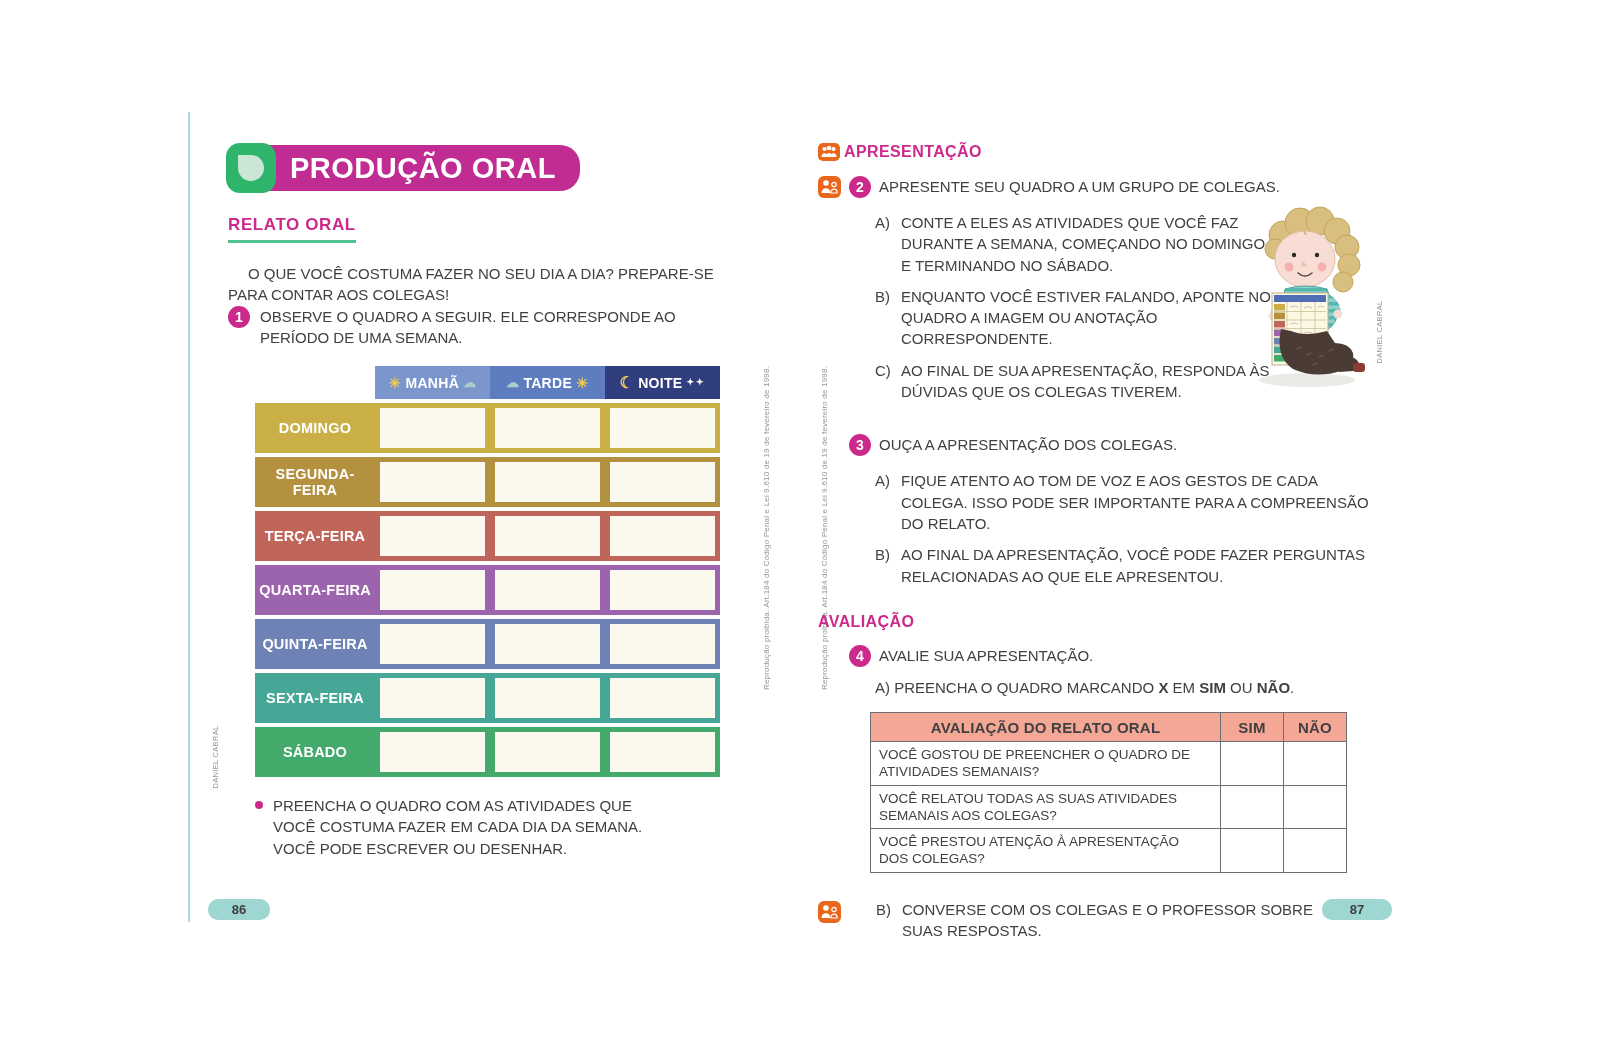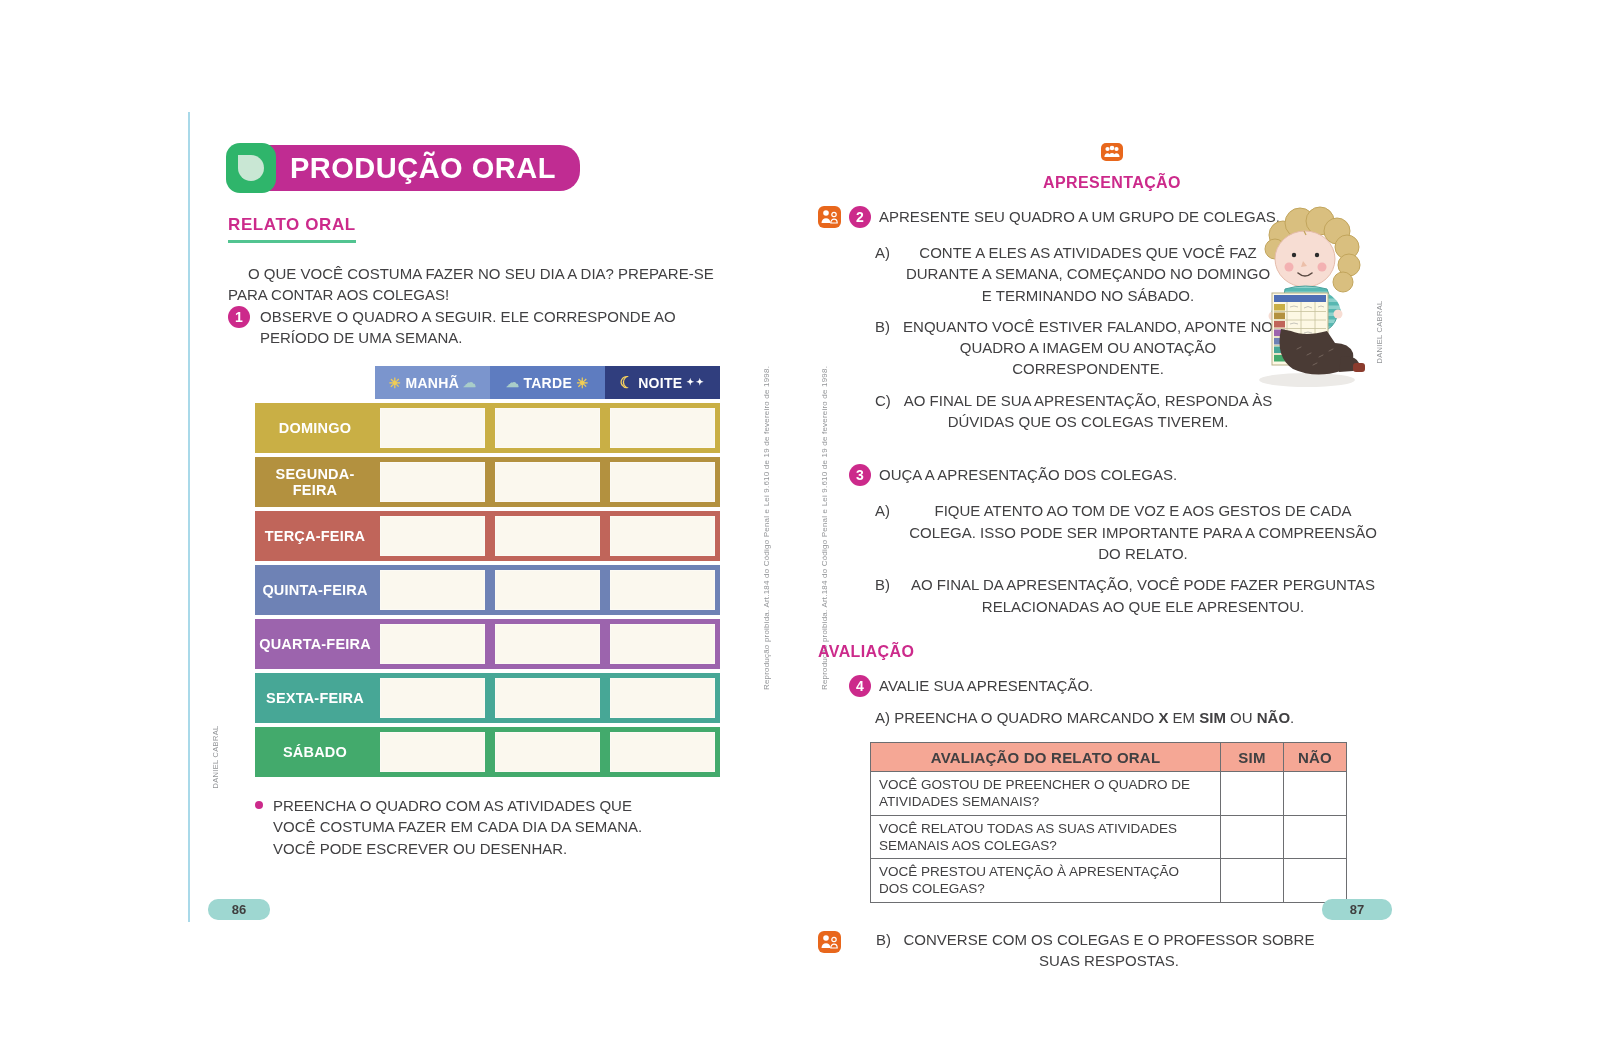--- a/index.html
+++ b/index.html
@@ -62,31 +62,31 @@
   .page-badge.right { left:1322px; top:899px; width:70px; }
 
   .vert-credit { position:absolute; font-size:7.5px; color:#939598; white-space:nowrap;
     transform:translate(-50%,-50%) rotate(-90deg); letter-spacing:.3px; }
   .vert-copy { position:absolute; font-size:8px; color:#939598; white-space:nowrap;
     transform:translate(-50%,-50%) rotate(-90deg); letter-spacing:.2px; }
 
   
   .page-right { position:absolute; left:818px; top:142px; width:588px; }
 
-  .heading-row { display:flex; align-items:center; gap:12px; margin-bottom:14px;flex-direction:column; }
+  .heading-row { display:flex; align-items:center; gap:4px; margin-bottom:14px; }
   .icon-orange { flex-shrink:0; }
 
   .num-item-r { display:flex; gap:8px; margin-bottom:14px; align-items:flex-start; }
   .num-item-r .num-circle { margin-top:0; }
   .num-item-r .txt { flex:1; }
 
   .subs { margin-left:57px; margin-bottom:8px; }
   .sub { display:flex; margin-bottom:10px; }
   .sub .letter { width:26px; flex-shrink:0; }
-  .sub .txt { flex:1;text-align:center; }
+  .sub .txt { flex:1; }
   .subs.narrow { width:400px; }
   .subs.wide { width:510px; }
 
   .gap-lg { height:22px; }
 
   .eval-heading { margin:26px 0 14px 0; }
 
   .bold-inline { font-weight:bold; }
 
   .eval-table { margin:14px 0 0 52px; width:477px; border-collapse:collapse; }
@@ -166,30 +166,30 @@
           </div>
       </div>
       <div class="day-row" style="--c: #c0655a;">
         <div class="day-label">TERÇA-FEIRA</div>
         <div class="day-cells">
             <div class="day-cell"></div>
             <div class="day-cell"></div>
             <div class="day-cell"></div>
           </div>
       </div>
+      <div class="day-row" style="--c: #9c64ad;">
+        <div class="day-label">QUARTA-FEIRA</div>
+        <div class="day-cells">
+            <div class="day-cell"></div>
+            <div class="day-cell"></div>
+            <div class="day-cell"></div>
+          </div>
+      </div>
       <div class="day-row" style="--c: #6e82b5;">
         <div class="day-label">QUINTA-FEIRA</div>
-        <div class="day-cells">
-            <div class="day-cell"></div>
-            <div class="day-cell"></div>
-            <div class="day-cell"></div>
-          </div>
-      </div>
-      <div class="day-row" style="--c: #9c64ad;">
-        <div class="day-label">QUARTA-FEIRA</div>
         <div class="day-cells">
             <div class="day-cell"></div>
             <div class="day-cell"></div>
             <div class="day-cell"></div>
           </div>
       </div>
       <div class="day-row" style="--c: #47a796;">
         <div class="day-label">SEXTA-FEIRA</div>
         <div class="day-cells">
             <div class="day-cell"></div>

